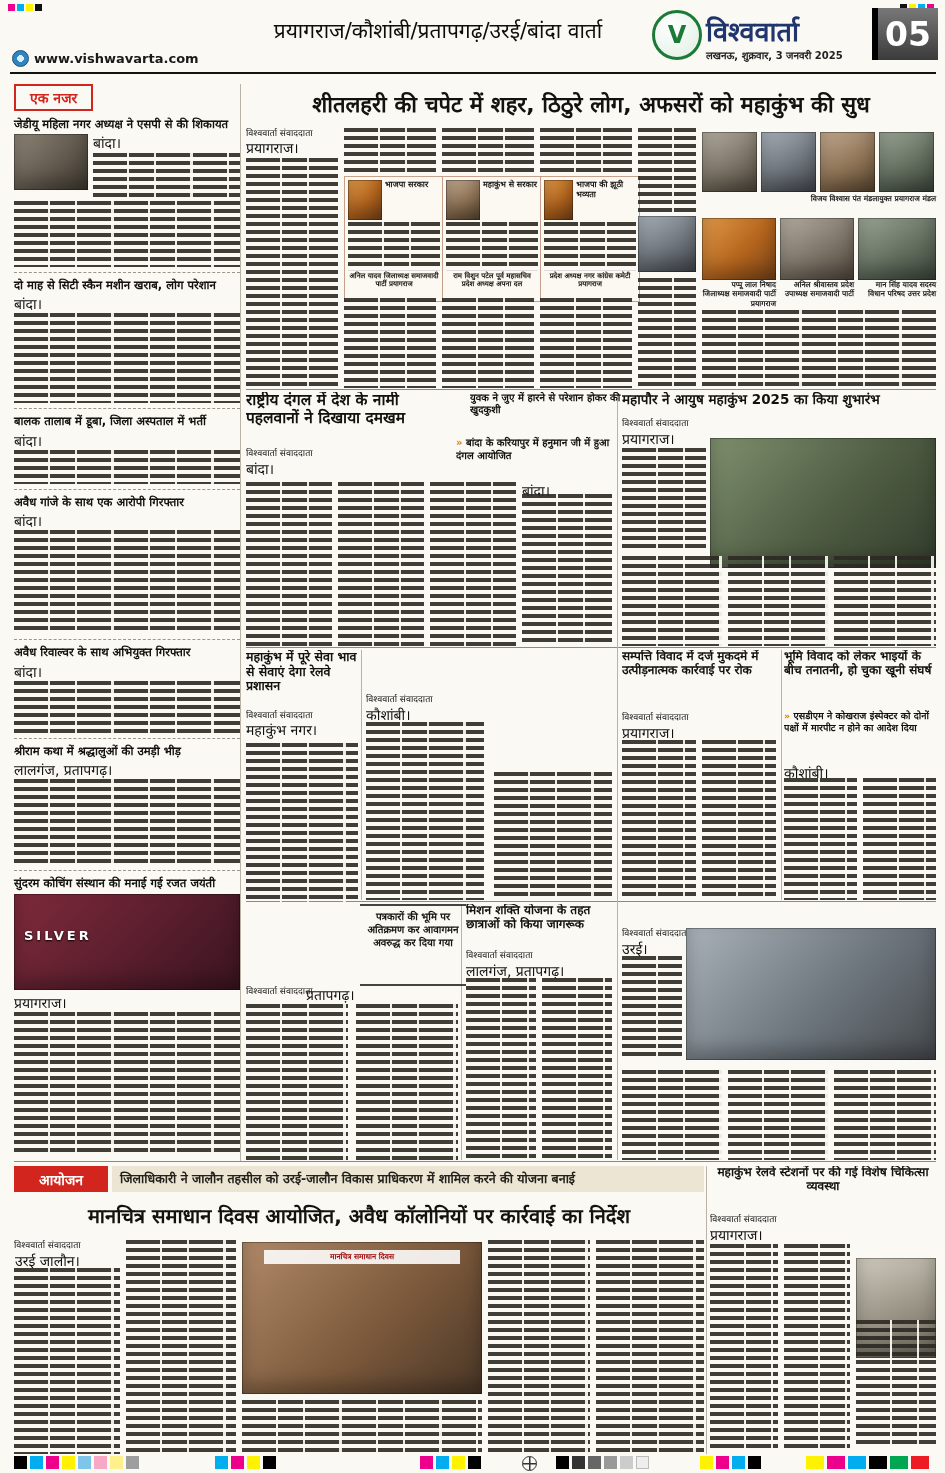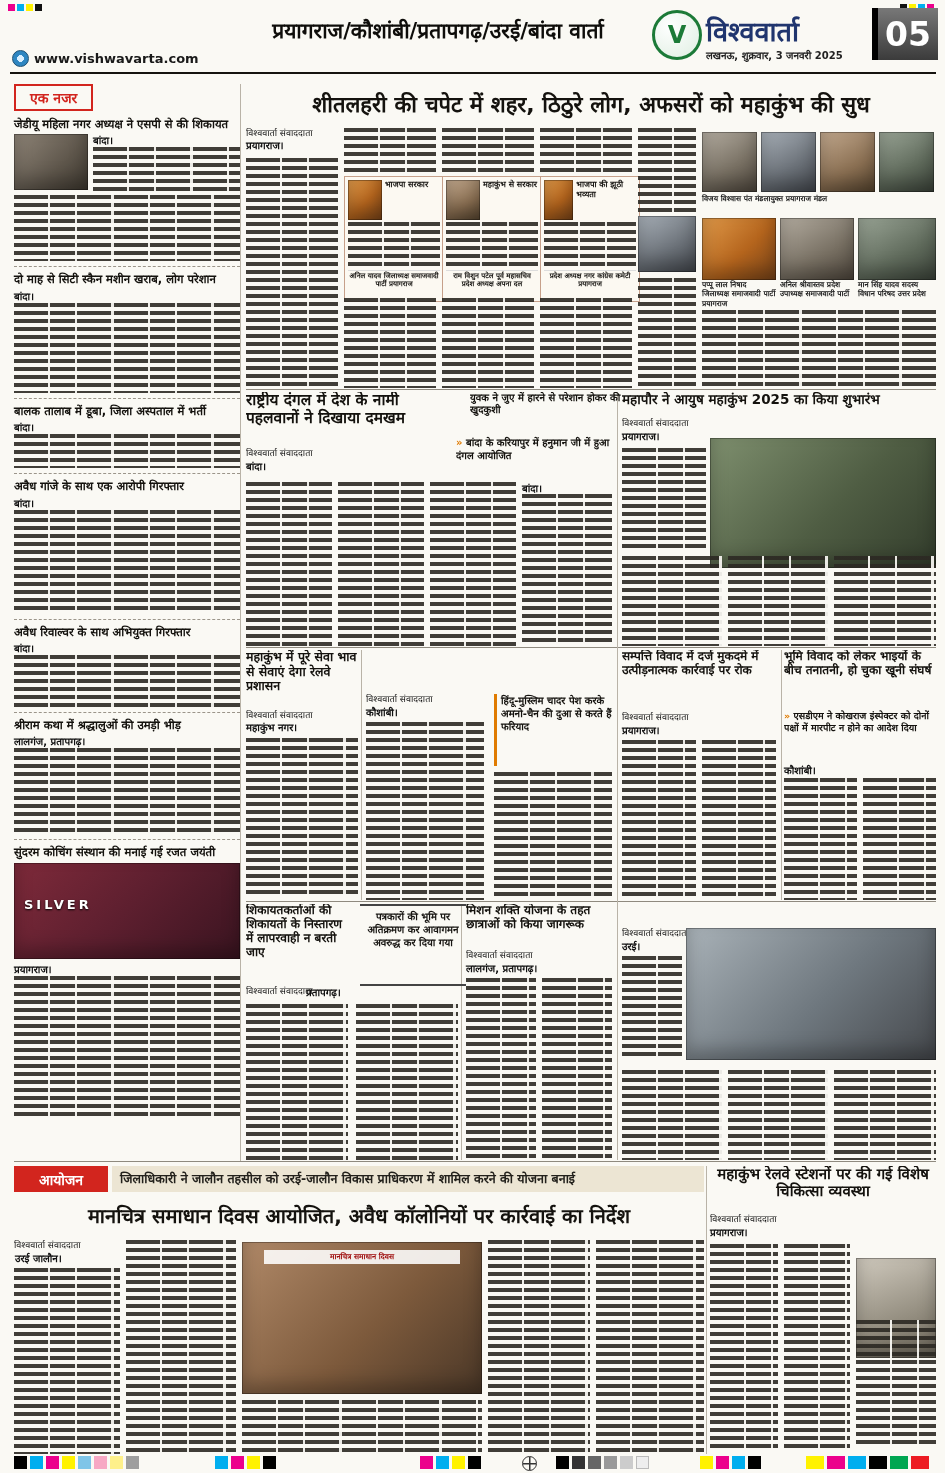--- a/index.html
+++ b/index.html
@@ -3,22 +3,22 @@
 <meta charset="utf-8">
 <style>
   html,body{margin:0;padding:0}
   body{background:#bdbdbd;font-family:"DejaVu Sans","Liberation Sans",sans-serif}
   #page{position:relative;width:945px;height:1473px;margin:0 auto;background:#faf9f4;color:#181613;overflow:hidden}
   .abs{position:absolute}
   .hl{font-weight:700;color:#14120e;line-height:1.16;overflow:hidden}
   .nowrap{white-space:nowrap;overflow:hidden}
   .center{text-align:center}
   .byl{font-size:9px;font-weight:400;line-height:1.25;color:#111}
-  .dl{font-size:10px;font-weight:700;line-height:1.3;color:#111}
-  .cap{font-size:7.5px;font-weight:700;line-height:1.25;text-align:left;color:#222}
+  .dl{font-size:14px;font-weight:400;line-height:1.3;color:#111}
+  .cap{font-size:7.5px;font-weight:700;line-height:1.25;text-align:right;color:#222}
   
   .tx{background-image:
       repeating-linear-gradient(to right, rgba(250,249,244,0) 0 34px, rgba(250,249,244,.95) 34px 36px, rgba(250,249,244,0) 36px 61px, rgba(250,249,244,.92) 61px 63px, rgba(250,249,244,0) 63px 97px, rgba(250,249,244,.92) 97px 100px),
       repeating-linear-gradient(to bottom, rgba(44,41,35,.9) 0 4.4px, rgba(44,41,35,0) 4.4px 8px);}
   .photo{position:relative;overflow:hidden;box-shadow:inset 0 0 0 1px rgba(0,0,0,.3), inset 0 -10px 18px rgba(0,0,0,.28)}
   .ph-crowd{background:linear-gradient(135deg,#8f8578,#5f574c 60%,#3e382f)}
   .ph-saffron{background:linear-gradient(135deg,#e09a4a,#b5651d 55%,#7a4418)}
   .ph-a{background:linear-gradient(150deg,#b3aca0,#776f62 60%,#4e463c)}
   .ph-b{background:linear-gradient(150deg,#a8b0b8,#6a7077 60%,#43474d)}
   .ph-c{background:linear-gradient(150deg,#c2a98e,#8a6f52 60%,#57452f)}
@@ -26,21 +26,21 @@
   .ph-event-green{background:linear-gradient(135deg,#7e8f6e,#4f5d43 55%,#333d2c)}
   .ph-event-road{background:linear-gradient(135deg,#a9b2b8,#6e777e 55%,#45484c)}
   .ph-meeting{background:linear-gradient(135deg,#b08968,#7d5a3c 55%,#4a3727)}
   .ph-building{background:linear-gradient(160deg,#cfc9bd,#948e80 60%,#6b6558)}
   .ph-silver{background:linear-gradient(135deg,#7e2a3a,#5d1f2f 50%,#3a1420)}
   .silver-label{position:absolute;left:10px;top:34px;color:#fff;font-weight:700;font-size:13px;letter-spacing:3px;text-shadow:0 1px 2px #000}
   .vsep{position:absolute;width:1px;background:#b9b3a7}
   .hsep{position:absolute;height:1px;background:#8f8a7f}
   .dsep{border-top:1px dashed #9b958a;margin:5px 0}
   
-  .edition{position:absolute;left:228px;top:16px;width:420px;font-size:21px;font-weight:700;text-align:center;white-space:nowrap;overflow:hidden;color:#0e0d0a}
+  .edition{position:absolute;left:228px;top:16px;width:420px;font-size:21px;font-weight:400;text-align:center;white-space:nowrap;overflow:hidden;color:#0e0d0a}
   .logo{position:absolute;left:652px;top:10px;width:44px;height:44px;border-radius:50%;border:3px solid #1c7a38;background:radial-gradient(circle at 35% 30%,#ffffff,#dfeee2);display:flex;align-items:center;justify-content:center}
   .logo span{color:#1c7a38;font-weight:800;font-size:24px;line-height:1}
   .brand{position:absolute;left:706px;top:12px;font-size:27px;font-weight:800;color:#20356e;white-space:nowrap}
   .issue{position:absolute;left:706px;top:48px;font-size:10px;font-weight:700;color:#222;white-space:nowrap}
   .pagenum{position:absolute;left:872px;top:8px;width:60px;height:52px;background:linear-gradient(#787878,#3b3b3b);border-left:6px solid #000;color:#fff;font-size:33px;font-weight:800;display:flex;align-items:center;justify-content:center}
   .siterow{position:absolute;left:12px;top:50px;display:flex;align-items:center;gap:5px;font-size:13px;font-weight:700;color:#1a1a1a}
   .globe{width:15px;height:15px;border-radius:50%;border:1px solid #1b4f72;background:radial-gradient(circle at 50% 50%,#d9efff 0 30%,#2e86c1 31% 100%)}
   .hrule{position:absolute;left:10px;top:72px;width:926px;height:2px;background:#15130f}
   
   .sidebar{position:absolute;left:12px;top:84px;width:226px;height:1076px;overflow:hidden;padding:0 2px}
@@ -272,23 +272,20 @@
   <div class="abs" style="left:246px;top:650px;width:112px;height:250px">
     <div class="hl" style="font-size:12.5px;height:56px">महाकुंभ में पूरे सेवा भाव से सेवाएं देगा रेलवे प्रशासन</div>
     <div class="byl" style="margin-top:4px">विश्ववार्ता संवाददाता</div>
     <div class="dl">महाकुंभ नगर।</div>
     <div class="tx" style="height:160px;margin-top:4px"></div>
   </div>
 
   <div class="abs" style="left:366px;top:650px;width:246px;height:250px">
     <div class="byl abs" style="left:0;top:44px">विश्ववार्ता संवाददाता</div>
     <div class="dl abs" style="left:0;top:56px">कौशांबी।</div>
-    <div class="sub abs" style="left:128px;top:44px;width:118px;height:72px;border-left:3px solid #e07b00;padding-left:4px">
-      <span>हिंदू-मुस्लिम चादर पेश करके अमनो-चैन की दुआ से करते हैं फरियाद</span>
-    </div>
     <div class="tx abs" style="left:0;top:72px;width:118px;height:178px"></div>
     <div class="tx abs" style="left:128px;top:122px;width:118px;height:128px"></div>
   </div>
 
   <div class="abs" style="left:622px;top:650px;width:154px;height:250px">
     <div class="hl" style="font-size:12px;height:58px">सम्पत्ति विवाद में दर्ज मुकदमे में उत्पीड़नात्मक कार्रवाई पर रोक</div>
     <div class="byl abs" style="left:0;top:62px">विश्ववार्ता संवाददाता</div>
     <div class="dl abs" style="left:0;top:74px">प्रयागराज।</div>
     <div class="tx abs" style="left:0;top:90px;width:74px;height:160px"></div>
     <div class="tx abs" style="left:80px;top:90px;width:74px;height:160px"></div>
@@ -299,21 +296,20 @@
     <div class="sub abs" style="left:0;top:60px;width:152px;height:52px;font-size:9.5px">
       <span class="bullet">»</span>
       <span>एसडीएम ने कोखराज इंस्पेक्टर को दोनों पक्षों में मारपीट न होने का आदेश दिया</span>
     </div>
     <div class="dl abs" style="left:0;top:114px">कौशांबी।</div>
     <div class="tx abs" style="left:0;top:128px;width:73px;height:122px"></div>
     <div class="tx abs" style="left:79px;top:128px;width:73px;height:122px"></div>
   </div>
 
   <div class="abs" style="left:246px;top:904px;width:212px;height:256px">
-    <div class="hl abs" style="left:0;top:0;width:102px;height:78px;font-size:12px">शिकायतकर्ताओं की शिकायतों के निस्तारण में लापरवाही न बरती जाए</div>
     <div class="subbox abs" style="left:114px;top:0;width:102px;height:70px">
       <span>पत्रकारों की भूमि पर अतिक्रमण कर आवागमन अवरुद्ध कर दिया गया</span>
     </div>
     <div class="byl abs" style="left:0;top:82px">विश्ववार्ता संवाददाता</div>
     <div class="dl abs" style="left:60px;top:82px">प्रतापगढ़।</div>
     <div class="tx abs" style="left:0;top:100px;width:102px;height:156px"></div>
     <div class="tx abs" style="left:110px;top:100px;width:102px;height:156px"></div>
   </div>
 
   <div class="abs" style="left:466px;top:904px;width:146px;height:256px">
@@ -345,21 +341,21 @@
     <div class="tx abs" style="left:112px;top:0;width:110px;height:214px"></div>
     <div class="photo ph-meeting abs" style="left:228px;top:2px;width:240px;height:152px">
       <div class="banner">मानचित्र समाधान दिवस</div>
     </div>
     <div class="tx abs" style="left:228px;top:160px;width:240px;height:54px"></div>
     <div class="tx abs" style="left:474px;top:0;width:102px;height:214px"></div>
     <div class="tx abs" style="left:582px;top:0;width:108px;height:214px"></div>
   </div>
 
   <div class="abs" style="left:710px;top:1166px;width:226px;height:288px">
-    <div class="hl center" style="font-size:15px;height:44px">महाकुंभ रेलवे स्टेशनों पर की गई विशेष चिकित्सा व्यवस्था</div>
+    <div class="hl center" style="font-size:12px;height:44px">महाकुंभ रेलवे स्टेशनों पर की गई विशेष चिकित्सा व्यवस्था</div>
     <div class="byl abs" style="left:0;top:48px">विश्ववार्ता संवाददाता</div>
     <div class="dl abs" style="left:0;top:60px">प्रयागराज।</div>
     <div class="photo ph-building abs" style="left:146px;top:48px;width:80px;height:100px"></div>
     <div class="tx abs" style="left:0;top:78px;width:68px;height:204px"></div>
     <div class="tx abs" style="left:74px;top:78px;width:66px;height:204px"></div>
     <div class="tx abs" style="left:146px;top:154px;width:80px;height:128px"></div>
   </div>
 
   <div class="regbar" style="left:14px;top:1456px">
     <i style="background:#000"></i>

